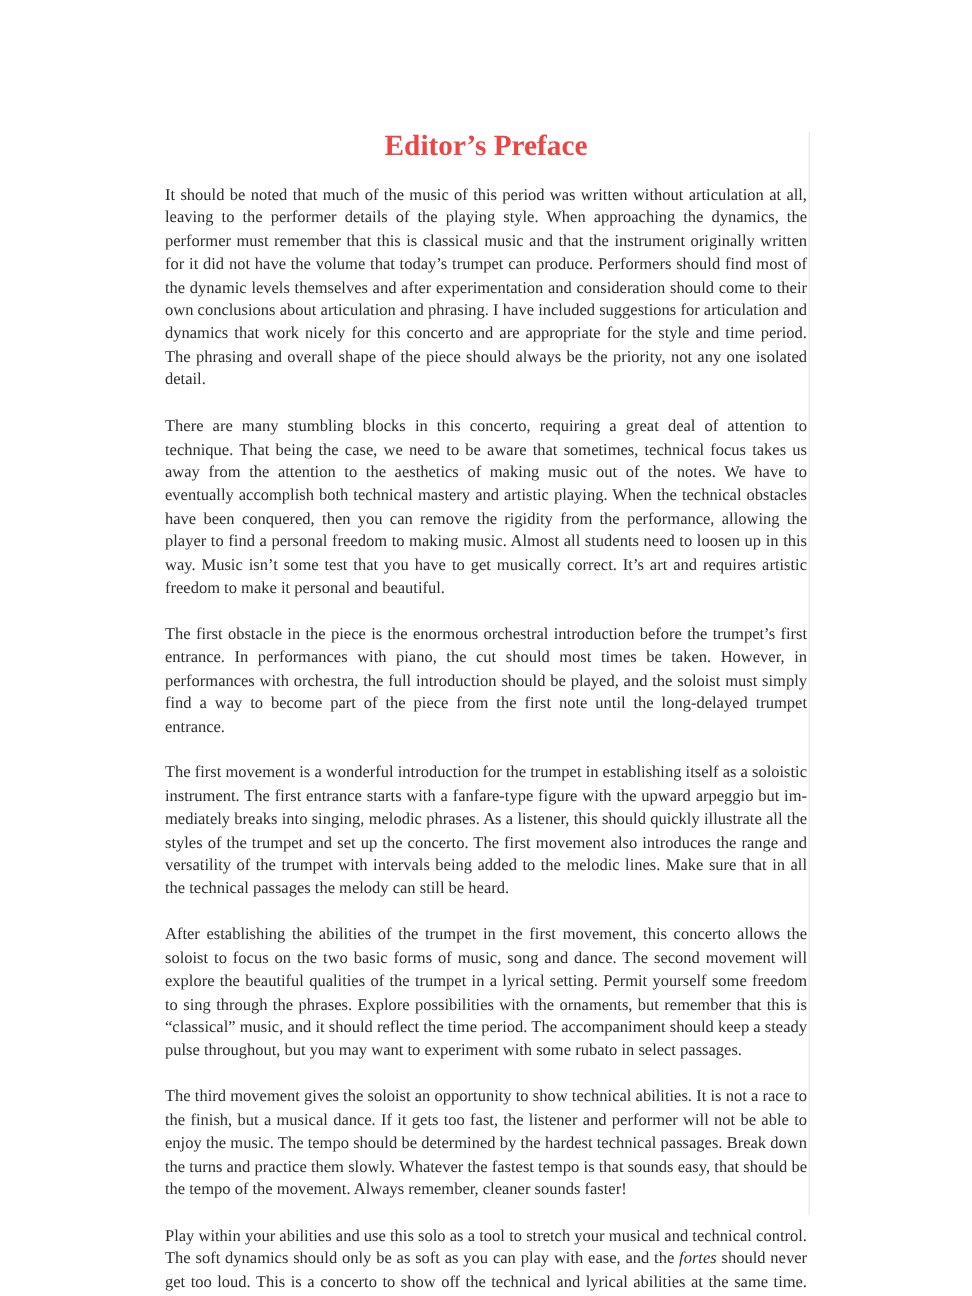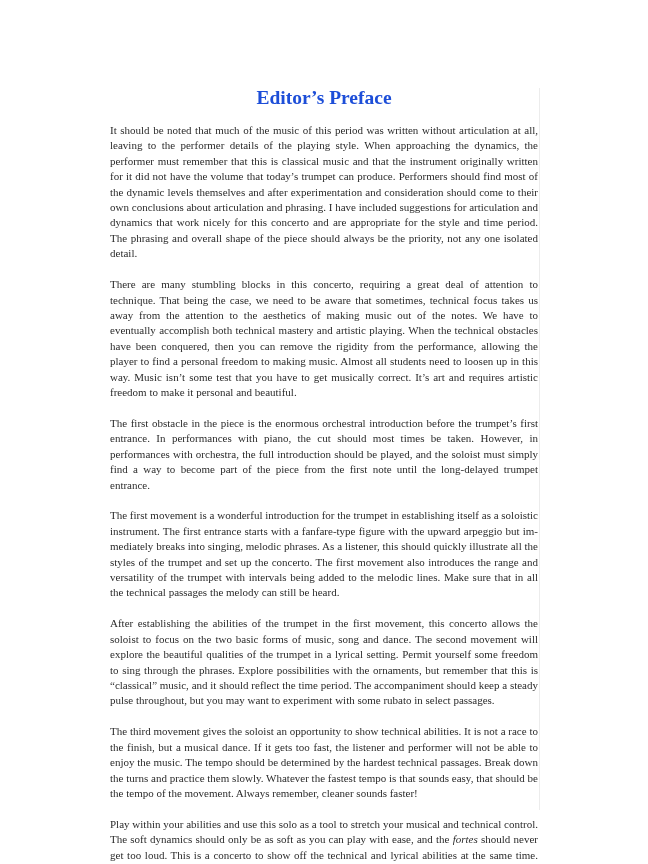--- a/index.html
+++ b/index.html
@@ -33,21 +33,21 @@
       position: absolute;
       left: 110px;
       width: 428px;
       top: 86px;
       margin: 0;
       text-align: center;
       font-family: "Liberation Serif", "DejaVu Serif", serif;
       font-weight: bold;
       font-size: 19.5px;
       line-height: 24px;
-      color: #1d4ed8;
+      color: #ef4444;
     }
     .body-text {
       position: absolute;
       left: 110px;
       top: 123px;
       width: 428px;
     }
     .para {
       margin: 0 0 15.5px 0;
       font-size: 11px;

